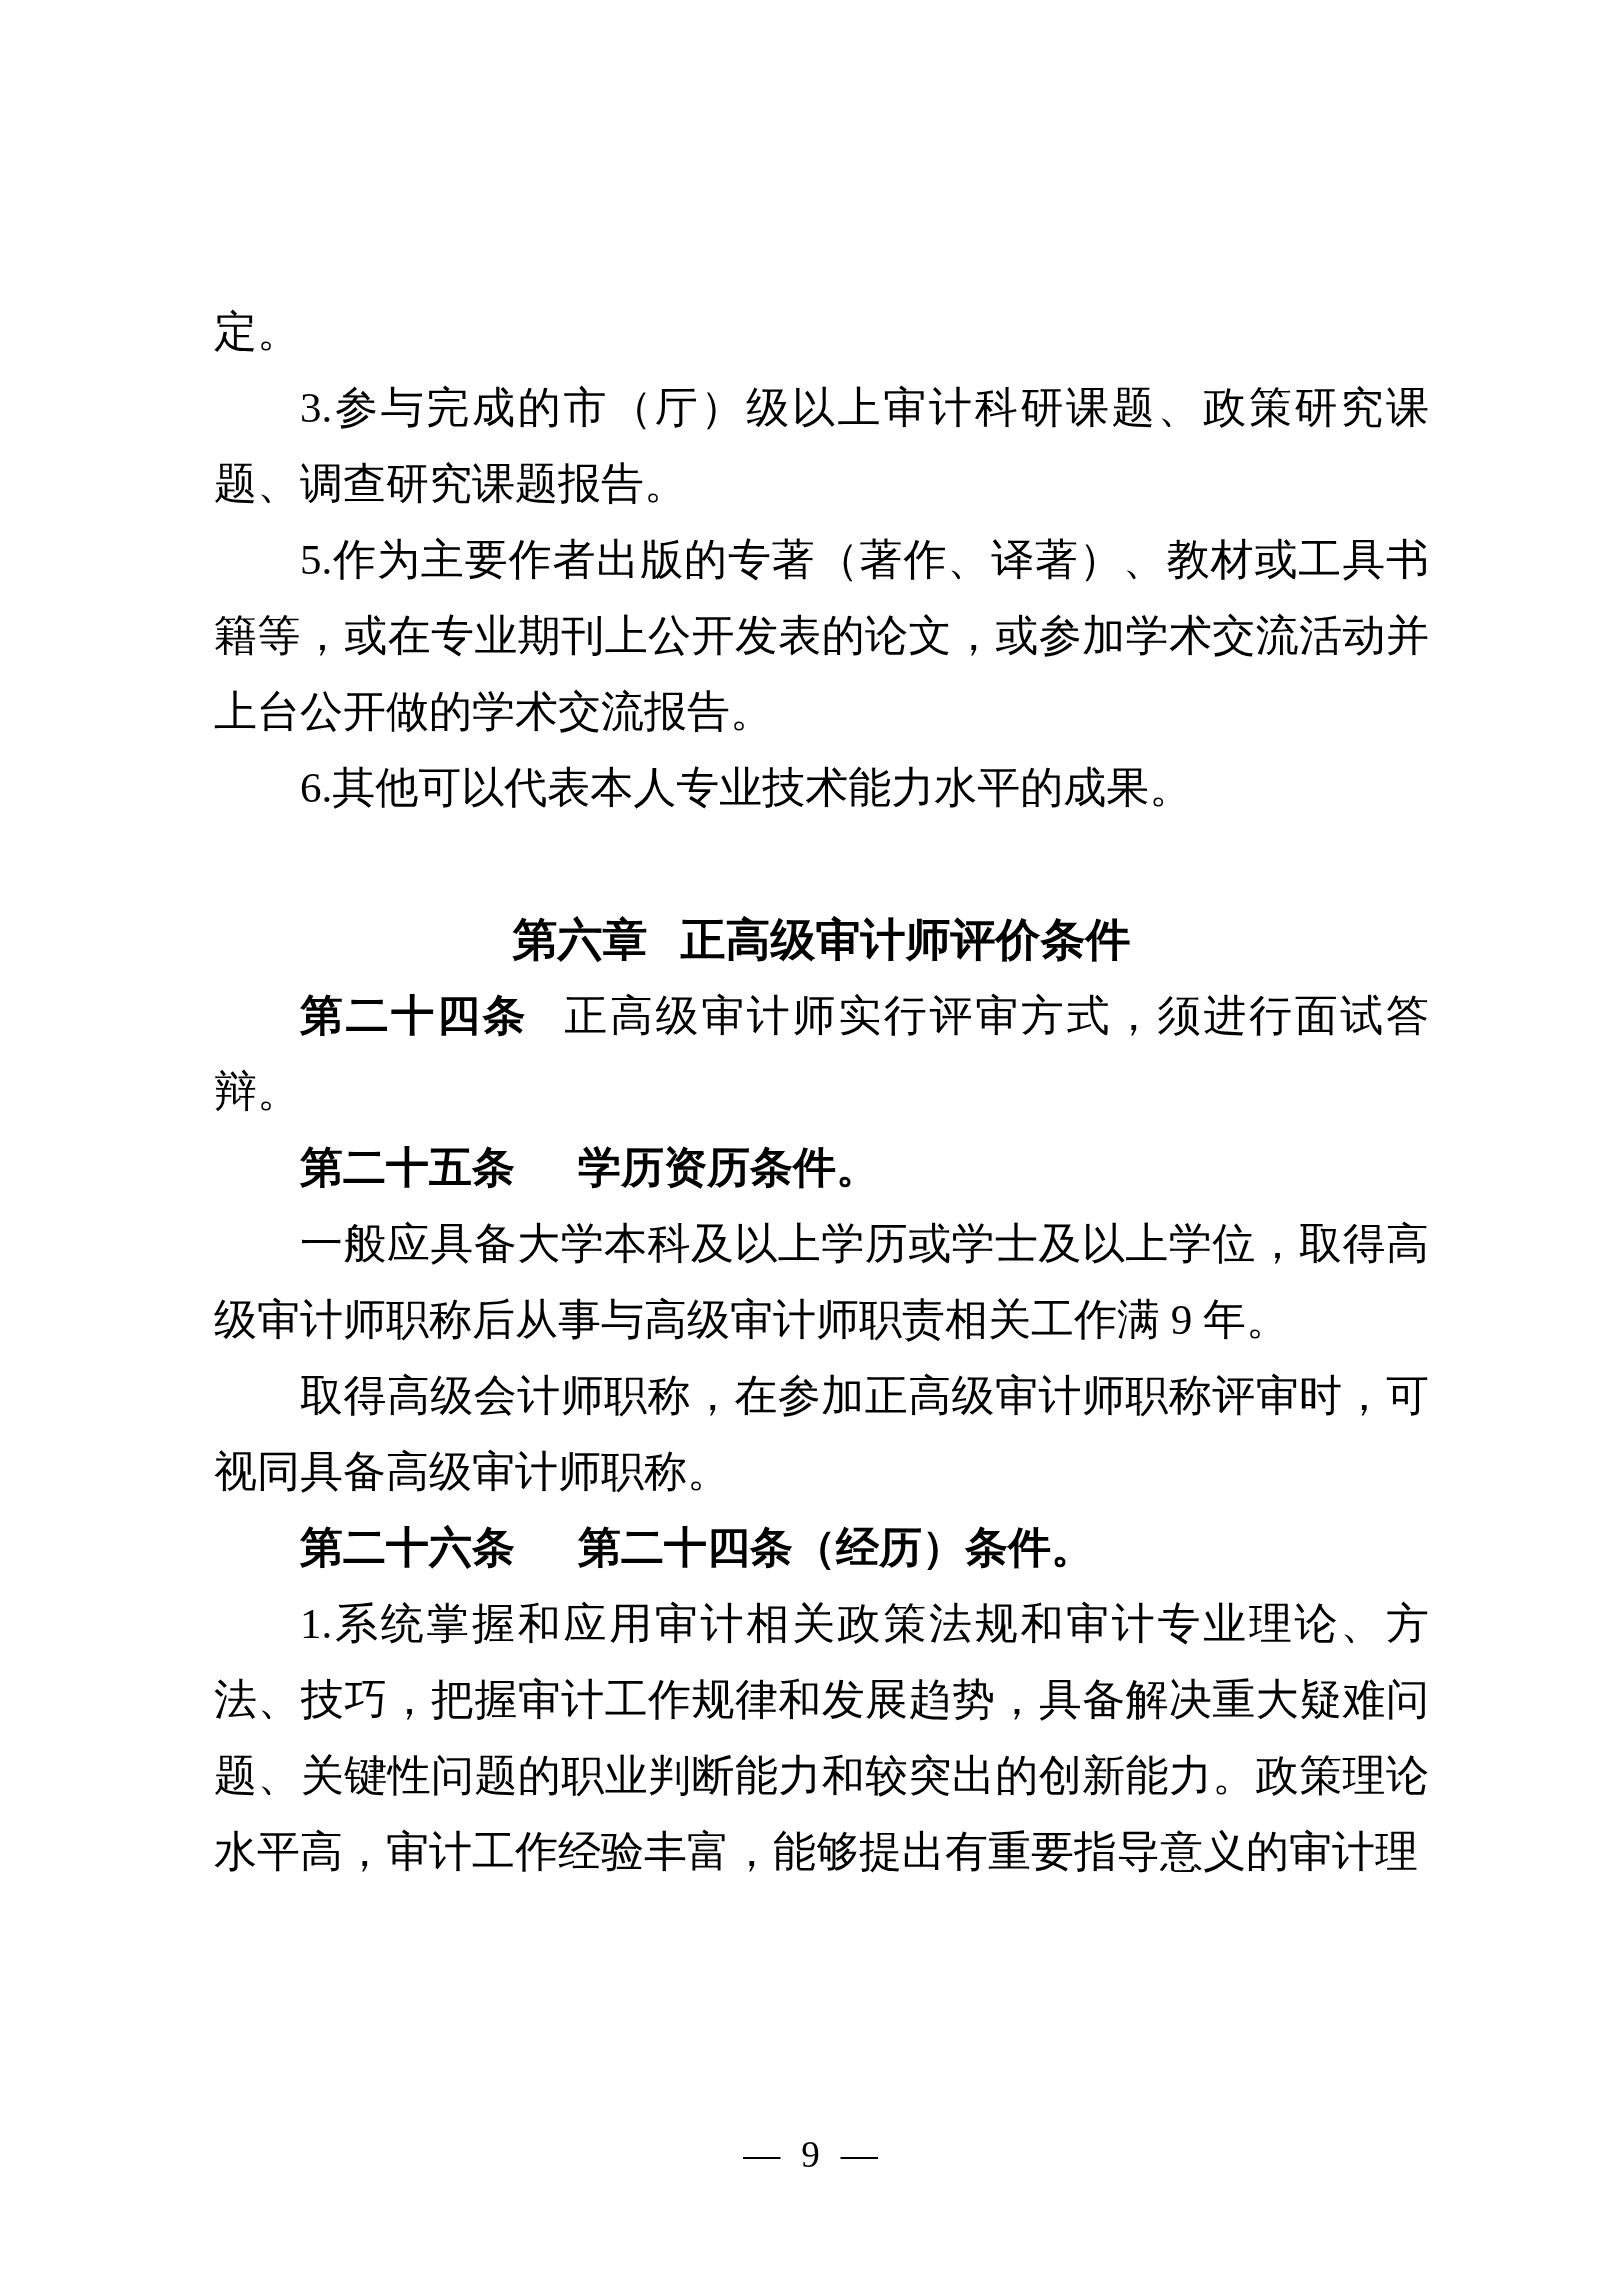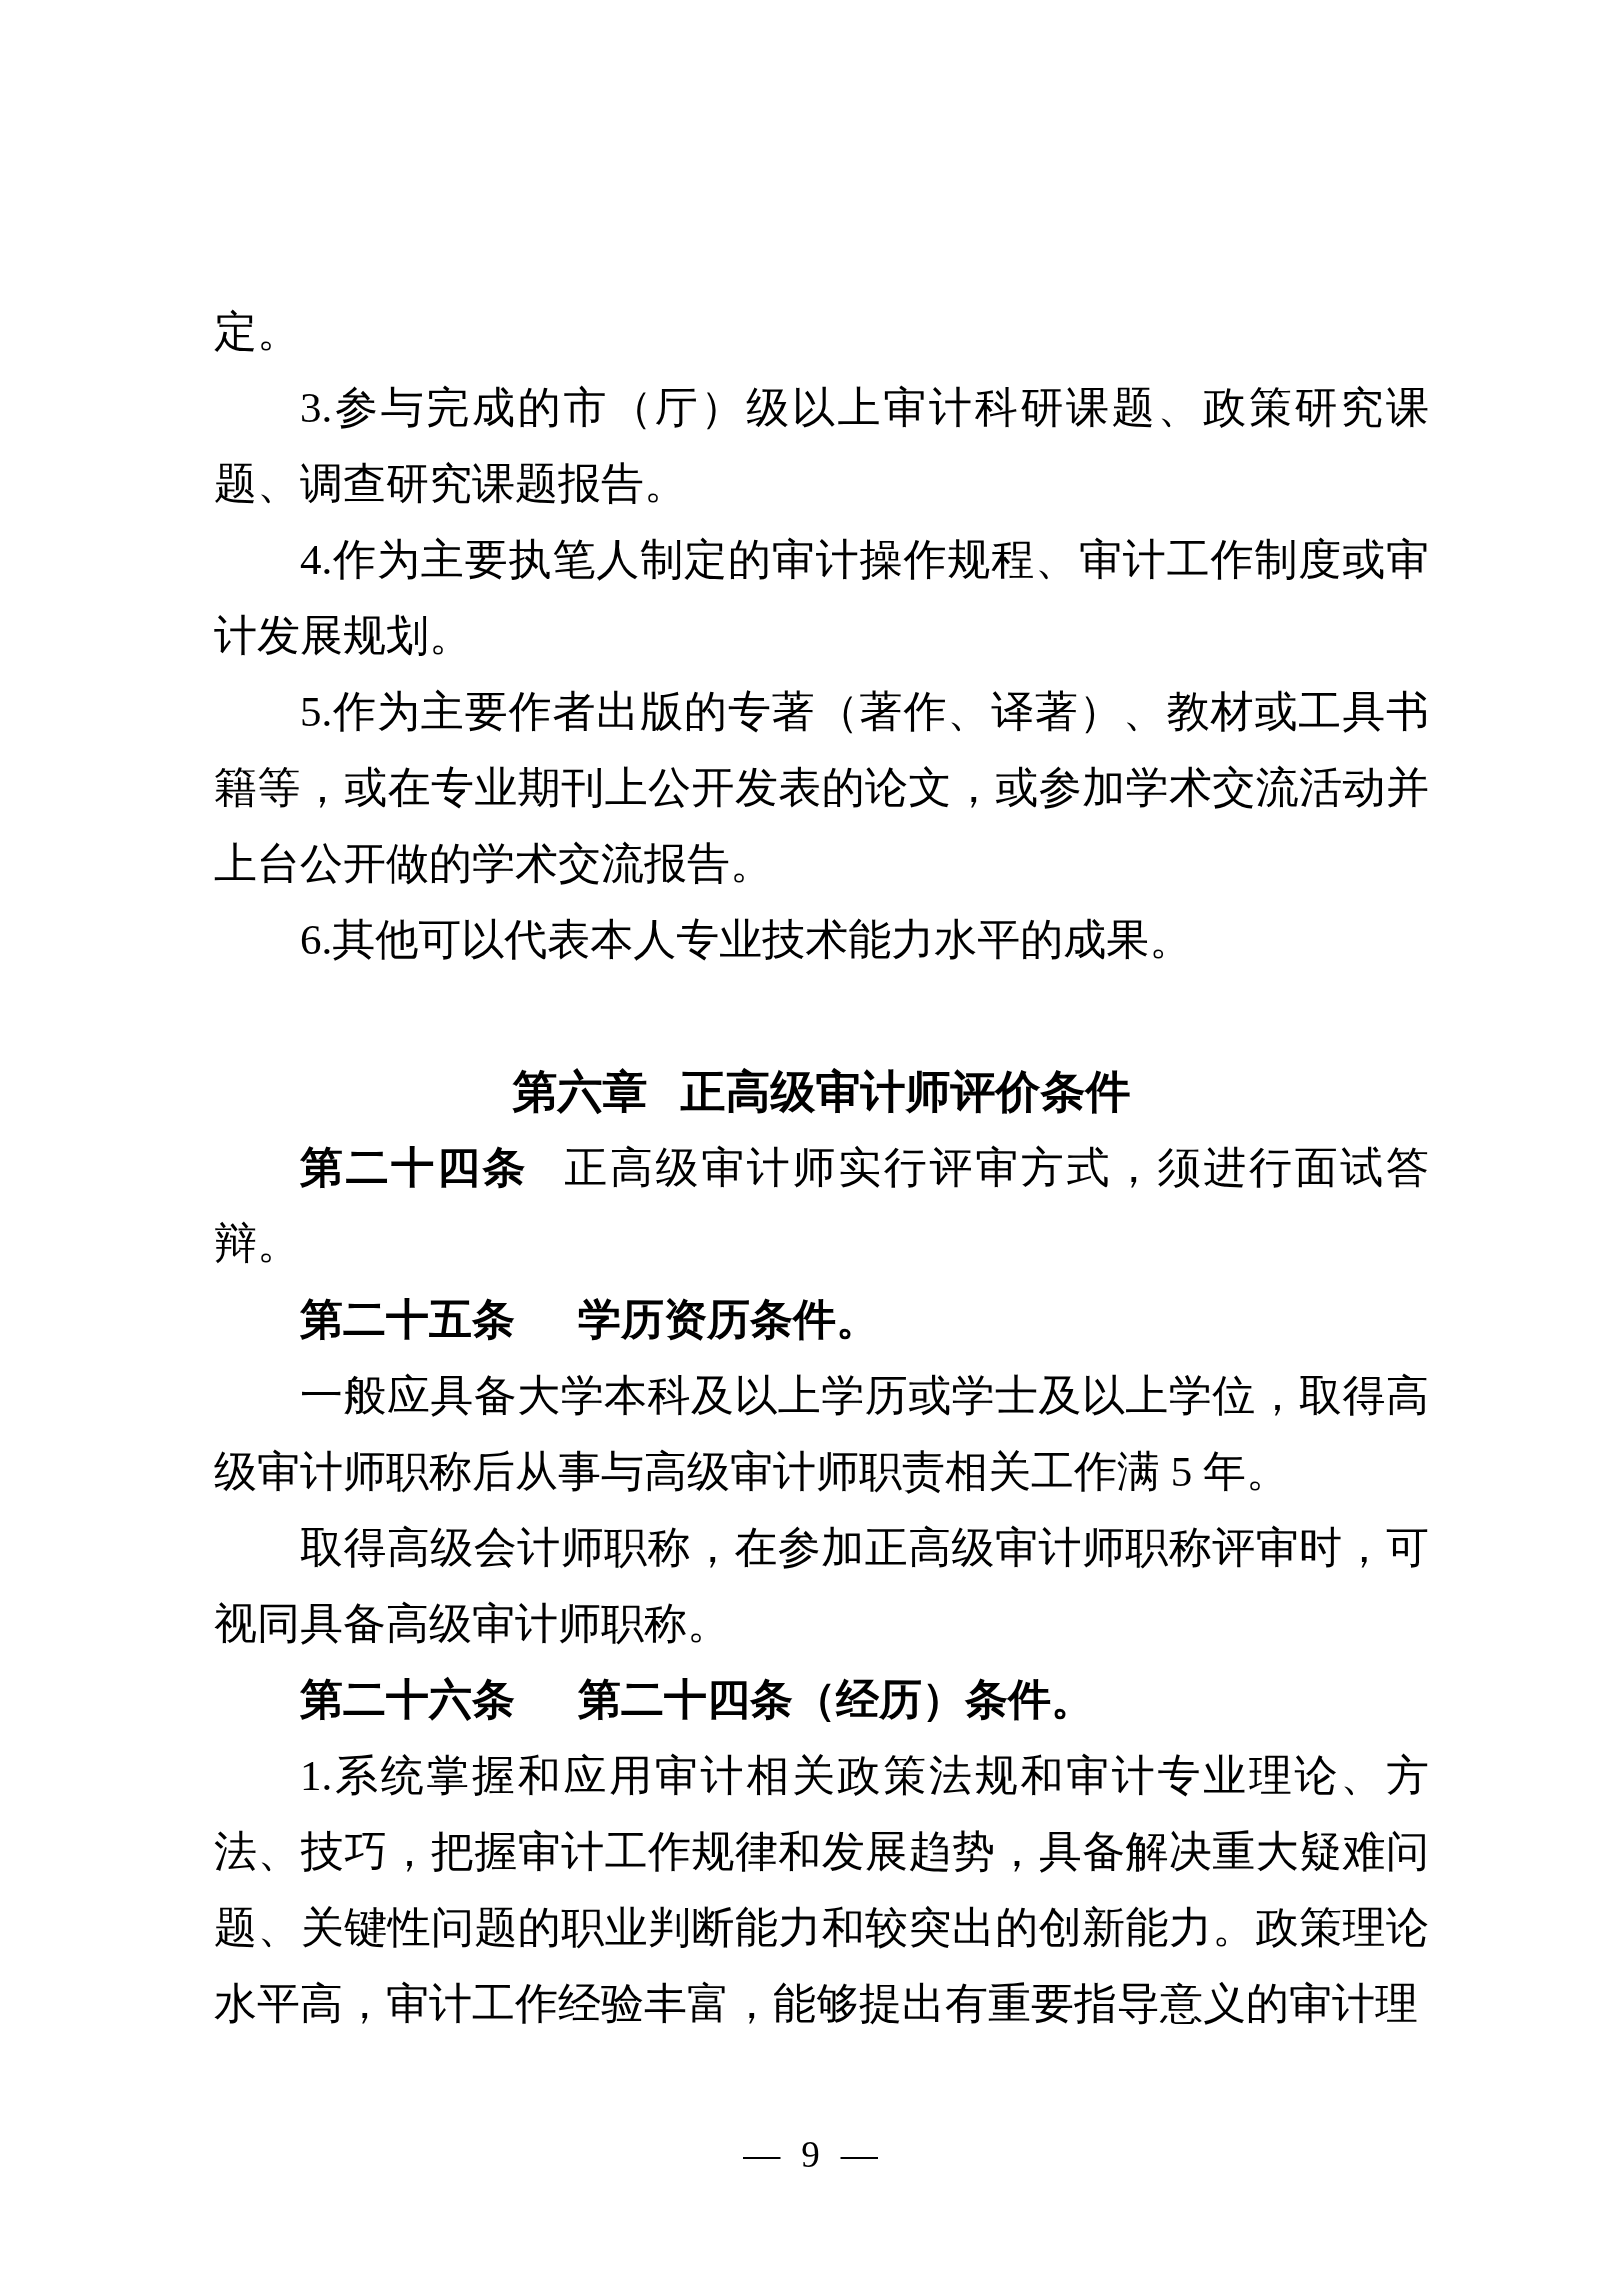--- a/index.html
+++ b/index.html
@@ -69,39 +69,38 @@
 </head>
 <body>
 
 <div class="page">
   <div class="content">
 
     <p class="para no-indent">定。</p>
 
     <p class="para">3.参与完成的市（厅）级以上审计科研课题、政策研究课题、调查研究课题报告。</p>
 
-    <p class="para">4.作为主要执笔人制定的审计操作规程、审计工作制度或审计发展规划。</p>
 
     <p class="para">5.作为主要作者出版的专著（著作、译著）、教材或工具书籍等，或在专业期刊上公开发表的论文，或参加学术交流活动并上台公开做的学术交流报告。</p>
 
     <p class="para">6.其他可以代表本人专业技术能力水平的成果。</p>
 
     <h2 class="heading">
       <span class="chapter-label">第六章</span><span>正高级审计师评价条件</span>
     </h2>
 
     <p class="para">
       <span class="article-label">第二十四条</span><span class="article-text">正高级审计师实行评审方式，须进行面试答辩。</span>
     </p>
 
     <p class="para article-bold">
       <span class="article-label">第二十五条</span><span class="article-text">学历资历条件。</span>
     </p>
 
-    <p class="para">一般应具备大学本科及以上学历或学士及以上学位，取得高级审计师职称后从事与高级审计师职责相关工作满 5 年。</p>
+    <p class="para">一般应具备大学本科及以上学历或学士及以上学位，取得高级审计师职称后从事与高级审计师职责相关工作满 9 年。</p>
 
     <p class="para">取得高级会计师职称，在参加正高级审计师职称评审时，可视同具备高级审计师职称。</p>
 
     <p class="para article-bold">
       <span class="article-label">第二十六条</span><span class="article-text">第二十四条（经历）条件。</span>
     </p>
 
     <p class="para">1.系统掌握和应用审计相关政策法规和审计专业理论、方法、技巧，把握审计工作规律和发展趋势，具备解决重大疑难问题、关键性问题的职业判断能力和较突出的创新能力。政策理论水平高，审计工作经验丰富，能够提出有重要指导意义的审计理</p>
 
   </div>

